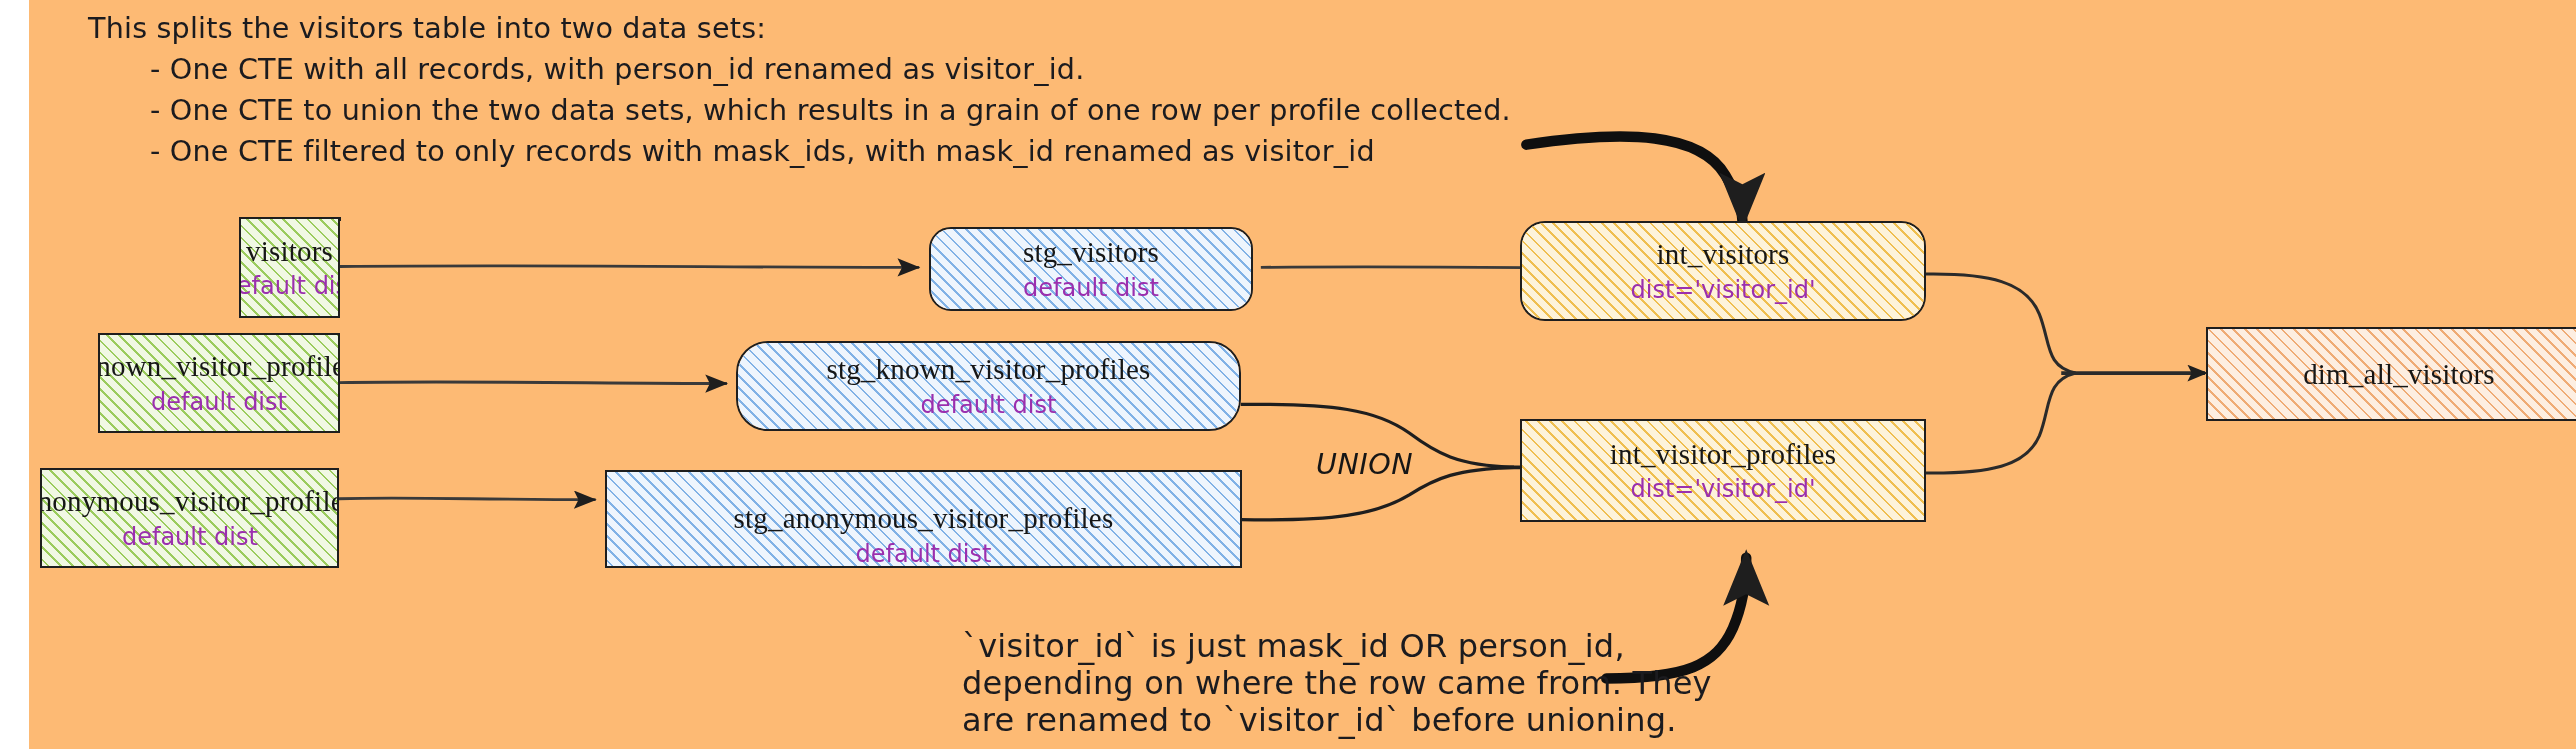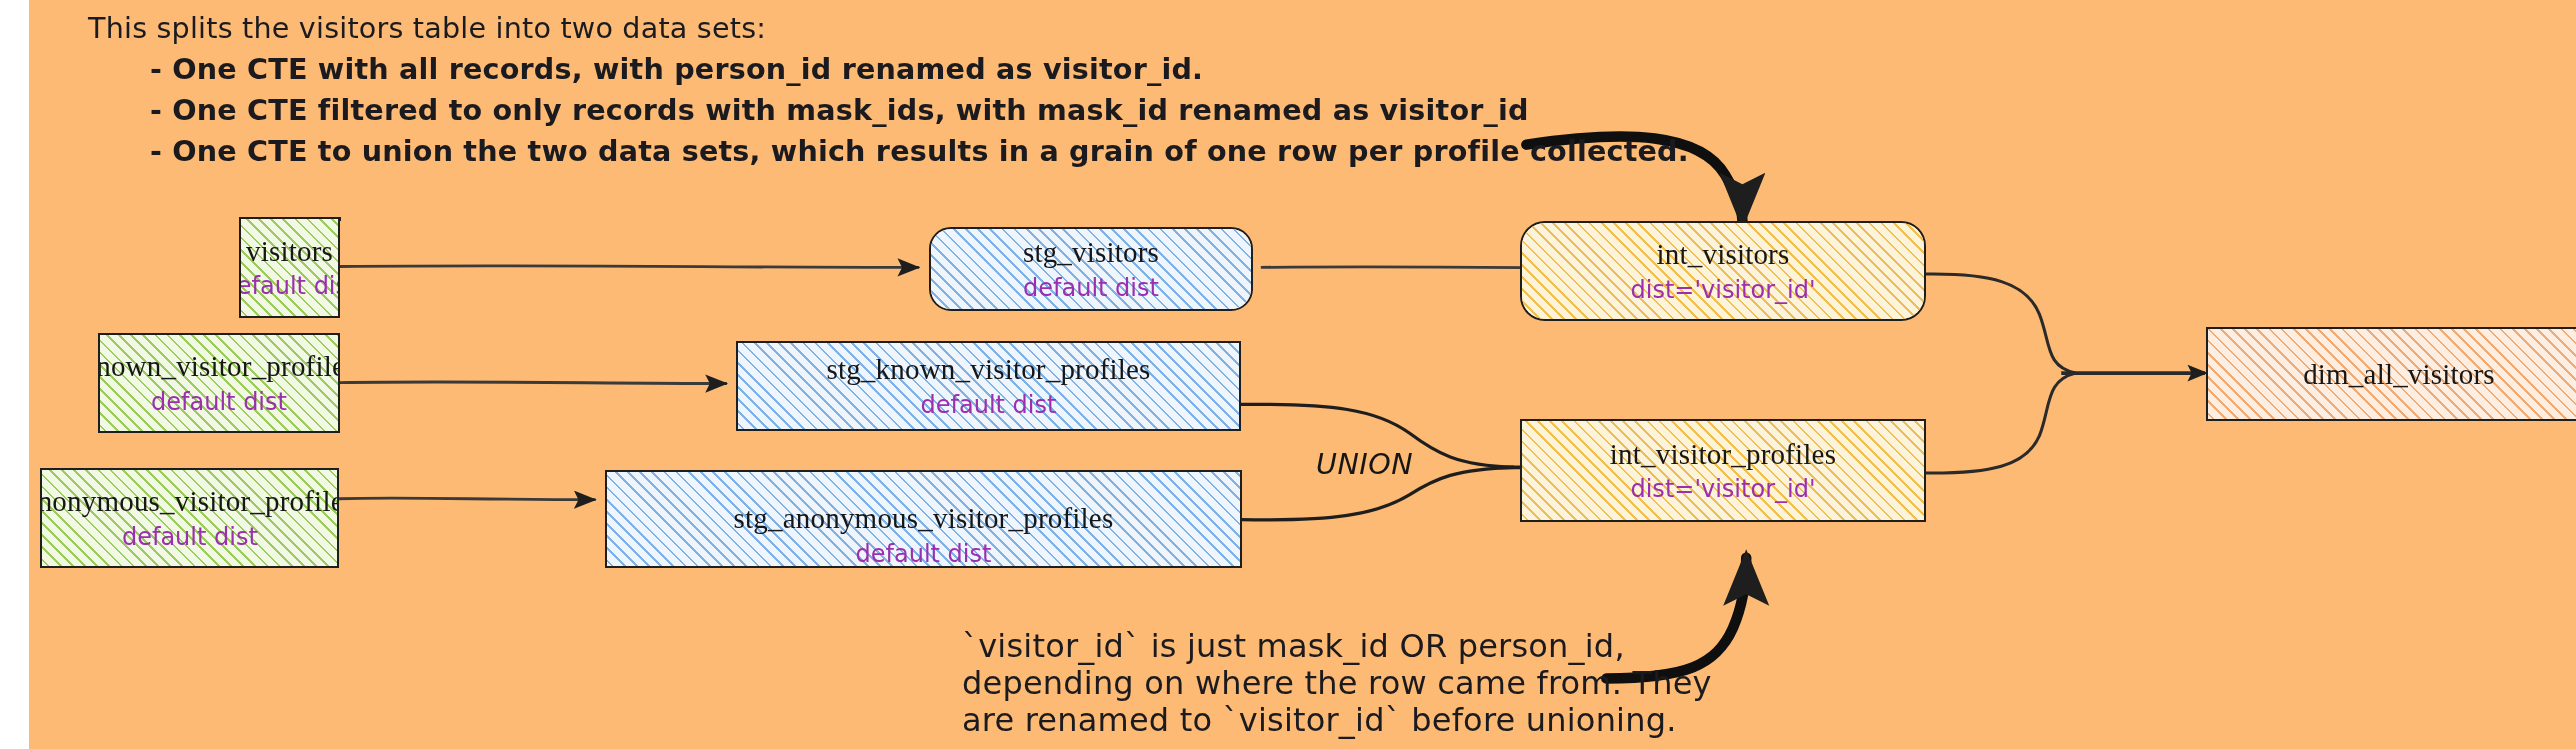--- a/index.html
+++ b/index.html
@@ -34,21 +34,21 @@
     z-index: 4;
   }
   .note-line {
     font-size: 28.6px;
     line-height: 41px;
     letter-spacing: 0.2px;
     white-space: pre;
     font-family: "DejaVu Sans", sans-serif;
     font-weight: 400;
   }
-  .note-line.indent { padding-left: 62px; font-weight: bold; }
+  .note-line.indent { padding-left: 62px; }
 
   
   .node {
     position: absolute;
     box-sizing: border-box;
     border: 2.4px solid #1e1e1e;
     display: flex;
     flex-direction: column;
     align-items: center;
     justify-content: center;
@@ -162,22 +162,22 @@
     </g>
 
     <path d="M 1573,152 C 1680,136 1756,140 1782,184 C 1798,211 1800,222 1800,232" stroke="#0f0f0f" stroke-width="11" fill="none" stroke-linecap="round" marker-end="url(#ahbig)"></path>
 
     <path d="M 1657,713 C 1740,712 1772,700 1790,660 C 1803,630 1804,602 1804,586" stroke="#0f0f0f" stroke-width="11" fill="none" stroke-linecap="round" marker-end="url(#ahbig)"></path>
   </svg>
 
   <div class="note-block">
     <div class="note-line">This splits the visitors table into two data sets:</div>
     <div class="note-line indent">- One CTE with all records, with person_id renamed as visitor_id.</div>
+    <div class="note-line indent">- One CTE to union the two data sets, which results in a grain of one row per profile collected.</div>
     <div class="note-line indent">- One CTE filtered to only records with mask_ids, with mask_id renamed as visitor_id</div>
-    <div class="note-line indent">- One CTE to union the two data sets, which results in a grain of one row per profile collected.</div>
   </div>
 
   <div class="node" style="left:210px; top:217px; width:102px; height:0;"></div>
 
   <div class="node" style="left:210px; top:217px; width:101px; height:101px;">
     <div class="hatch hatch-green"></div>
     <div class="txt">
       <div class="title">visitors</div>
       <div class="sub">default dist</div>
     </div>
@@ -200,21 +200,21 @@
   </div>
 
   <div class="node" style="left:900px; top:227px; width:324px; height:84px;border-radius:22px;">
     <div class="hatch hatch-blue"></div>
     <div class="txt">
       <div class="title">stg_visitors</div>
       <div class="sub">default dist</div>
     </div>
   </div>
 
-  <div class="node" style="left:707px; top:341px; width:505px; height:90px;">
+  <div class="node" style="left:707px; top:341px; width:505px; height:90px;border-radius:32px;">
     <div class="hatch hatch-blue"></div>
     <div class="txt">
       <div class="title">stg_known_visitor_profiles</div>
       <div class="sub">default dist</div>
     </div>
   </div>
 
   <div class="node" style="left:576px; top:470px; width:637px; height:98px;justify-content:flex-end;">
     <div class="hatch hatch-blue"></div>
     <div class="txt">

